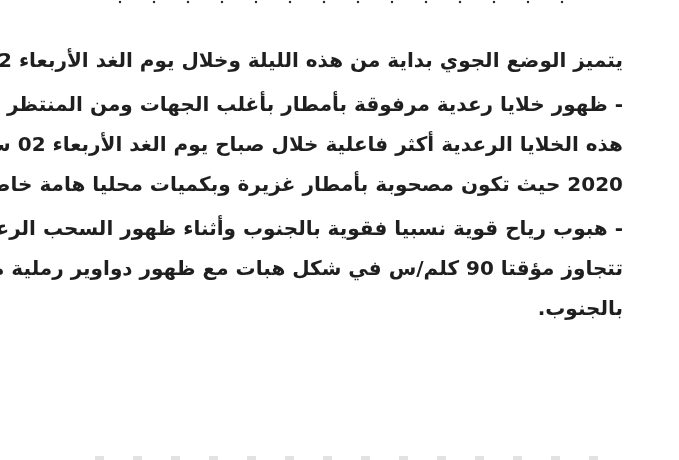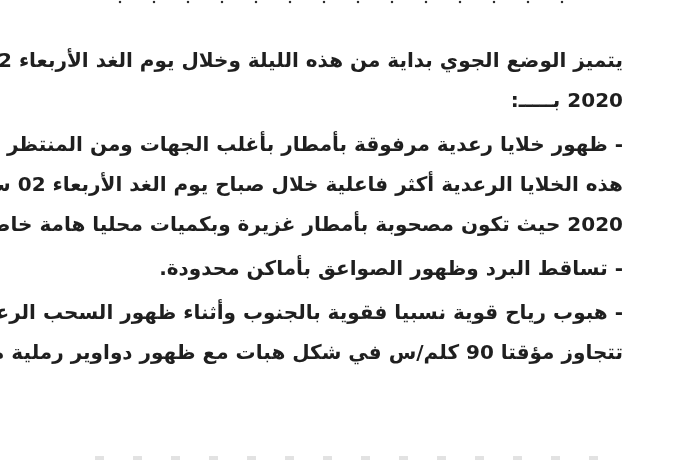--- a/index.html
+++ b/index.html
@@ -76,35 +76,32 @@
 <body>
 
 <div class="page">
 
   <div class="clipped-top"></div>
 
   <div class="text-block">
 
     <div class="paragraph">
       <div class="line">يتميز الوضع الجوي بداية من هذه الليلة وخلال يوم الغد الأربعاء 02 سبتمبر</div>
-      <div class="line final">2020 بـــــ:</div>
     </div>
 
     <div class="paragraph">
       <div class="line">- ظهور خلايا رعدية مرفوقة بأمطار بأغلب الجهات ومن المنتظر ان تكون</div>
       <div class="line">هذه الخلايا الرعدية أكثر فاعلية خلال صباح يوم الغد الأربعاء 02 سبتمبر</div>
       <div class="line">2020 حيث تكون مصحوبة بأمطار غزيرة وبكميات محليا هامة خاصة</div>
     </div>
 
-    <div class="paragraph">
-      <div class="line final">- تساقط البرد وظهور الصواعق بأماكن محدودة.</div>
-    </div>
 
     <div class="paragraph">
       <div class="line">- هبوب رياح قوية نسبيا فقوية بالجنوب وأثناء ظهور السحب الرعدية حيث</div>
       <div class="line">تتجاوز مؤقتا 90 كلم/س في شكل هبات مع ظهور دواوير رملية محلية</div>
+      <div class="line final">بالجنوب.</div>
     </div>
 
   </div>
 
   <div class="clipped-bottom"></div>
 
 </div>
 
 </body></html>

